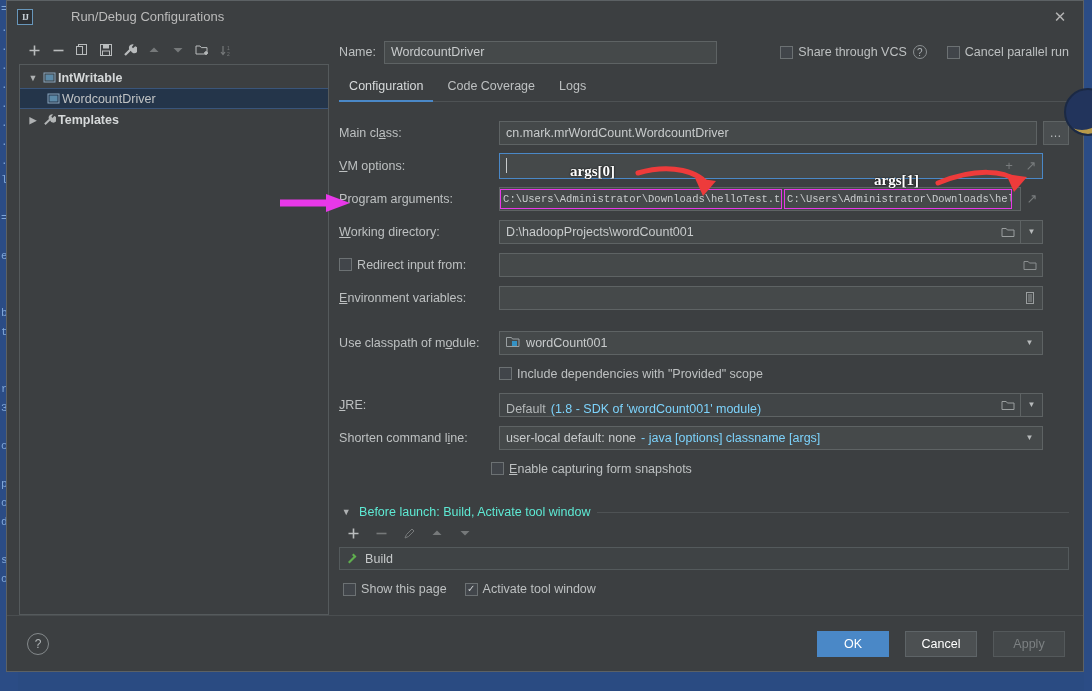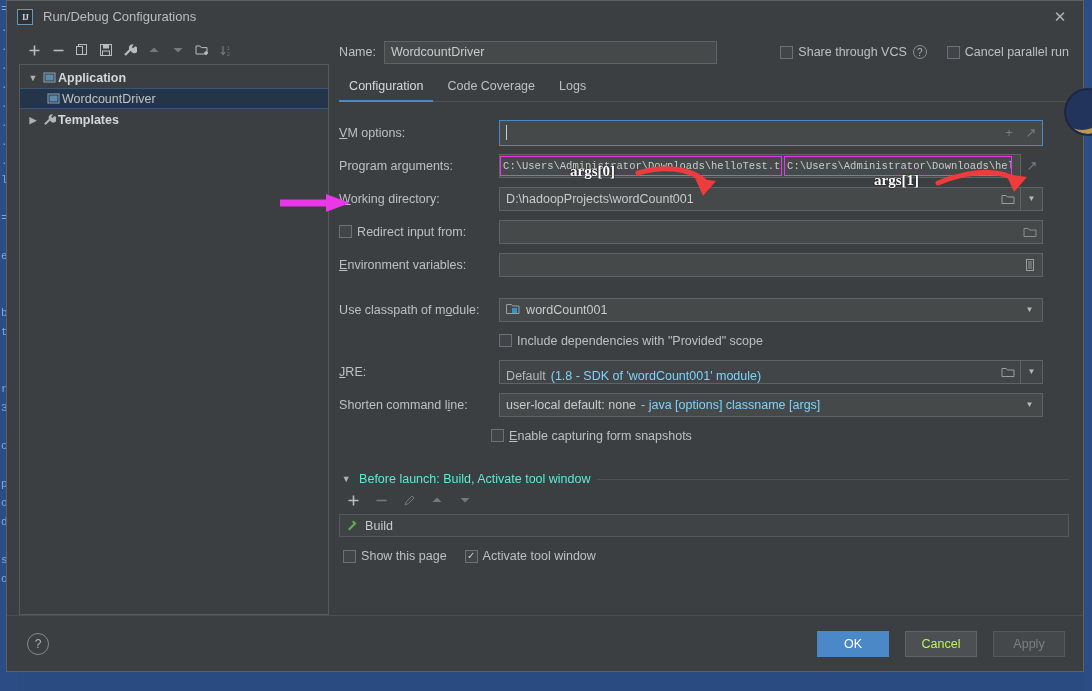--- a/index.html
+++ b/index.html
@@ -69,20 +69,21 @@
     font-size: 9px;
     font-weight: bold;
     font-family: "Liberation Serif", serif;
     display: flex; align-items: center; justify-content: center;
     margin-right: 10px;
     letter-spacing: -1px;
   }
   .title-text {
     color: #bbbbbb;
     font-size: 13px;
+    margin-left: 28px;
   }
   .titlebar-close {
     margin-left: auto;
     width: 46px; height: 32px;
     display: flex; align-items: center; justify-content: center;
     color: #b4b4b4;
     font-size: 15px;
     cursor: pointer;
   }
 
@@ -346,21 +347,21 @@
     border: 1px solid #84898b; color: #b0b5b7;
     display: flex; align-items: center; justify-content: center;
     font-size: 12px; cursor: pointer;
   }
   .footer-btns { margin-left: auto; display: flex; gap: 16px; }
   .btn {
     min-width: 72px; height: 26px;
     display: flex; align-items: center; justify-content: center;
     font-size: 12.5px; cursor: pointer;
     border: 1px solid #5e6467;
-    background: #4c5052; color: #bef264;
+    background: #4c5052; color: #ffffff;
     padding: 0 14px;
   }
   .btn.primary { background: #4a88c7; border-color: #4a88c7; color: #ffffff; }
   .btn.disabled { color: #7c8082; background: #44484a; border-color: #54595b; }
 
   
   #annotations { position: absolute; inset: 0; pointer-events: none; }
   .ann-label {
     position: absolute;
     color: #ffffff;
@@ -488,21 +489,21 @@
 
       <div class="tree">
         <div class="tree-row bold">
           <span class="twisty">▼</span>
           <span class="node-icon">
             <svg width="13" height="13" viewBox="0 0 13 13">
                 <rect x="1" y="2" width="11" height="9" fill="none" stroke="#8aa8c0"></rect>
                 <rect x="2.5" y="3.5" width="8" height="6" fill="#5c8aa8"></rect>
               </svg>
           </span>
-          <span>Application</span>
+          <span>IntWritable</span>
         </div>
         <div class="tree-row sel">
           <span class="indent"></span>
           <span class="node-icon">
             <svg width="13" height="13" viewBox="0 0 13 13">
                 <rect x="1" y="2" width="11" height="9" fill="none" stroke="#8aa8c0"></rect>
                 <rect x="2.5" y="3.5" width="8" height="6" fill="#5c8aa8"></rect>
               </svg>
           </span>
           <span>WordcountDriver</span>
@@ -538,20 +539,27 @@
       </div>
 
       <div class="tabs">
         <div class="tab active">Configuration</div>
         <div class="tab">Code Coverage</div>
         <div class="tab">Logs</div>
       </div>
 
       <div class="form">
 
+        <div class="frow">
+          <div class="lblcell">Main cl<u>a</u>ss:</div>
+          <div class="ctlcell">
+            <div class="input">cn.mark.mrWordCount.WordcountDriver</div>
+            <div class="ellipsis-btn">…</div>
+          </div>
+        </div>
 
         <div class="frow">
           <div class="lblcell"><u>V</u>M options:</div>
           <div class="ctlcell">
             <div class="vm-wrap">
               <div class="vm-input">
                   <span class="caret-bar"></span>
                 </div>
               <div class="mini-icon">+</div>
               <div class="mini-icon">↗</div>

